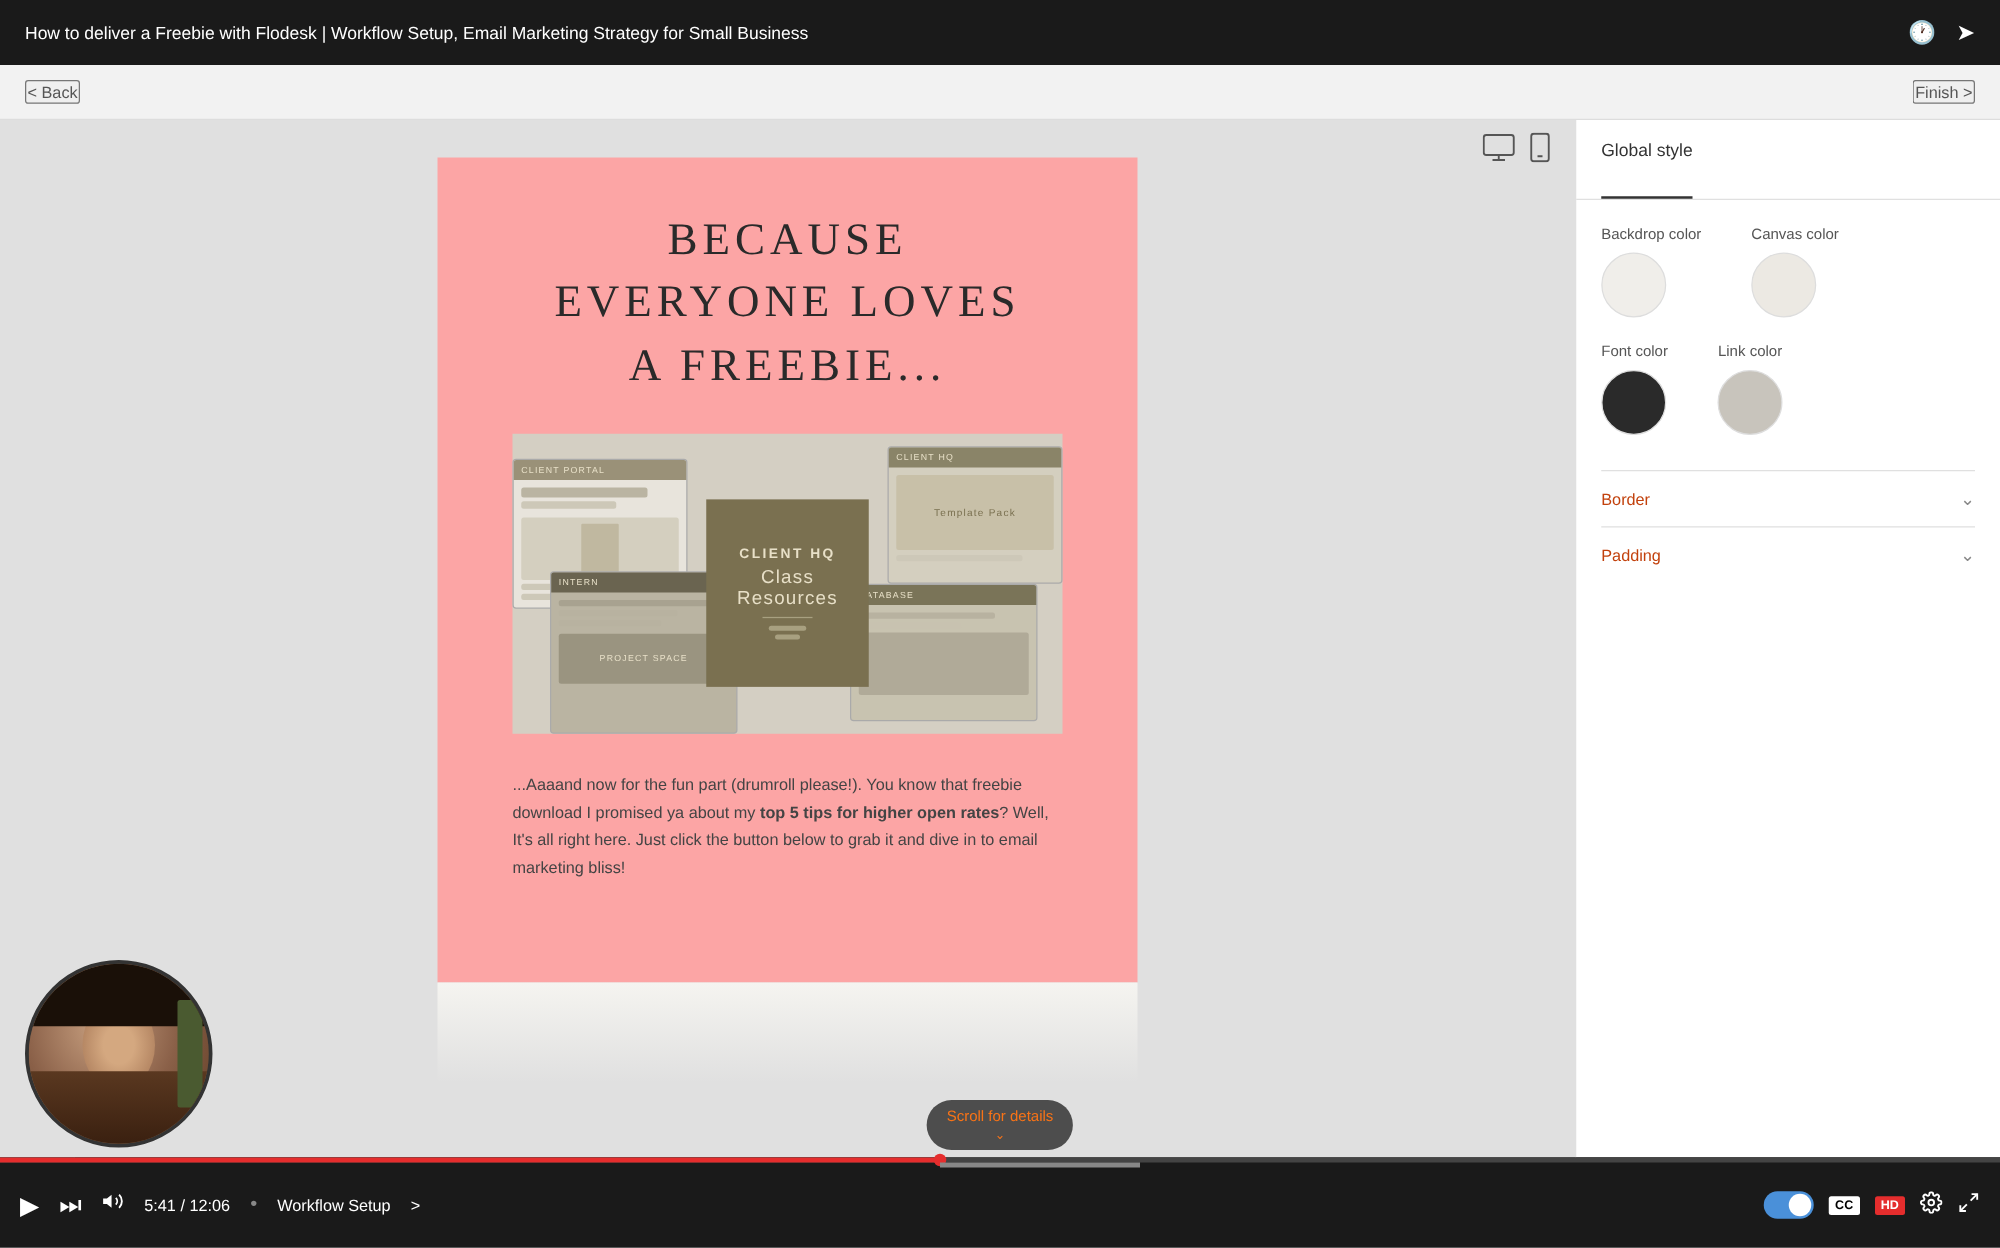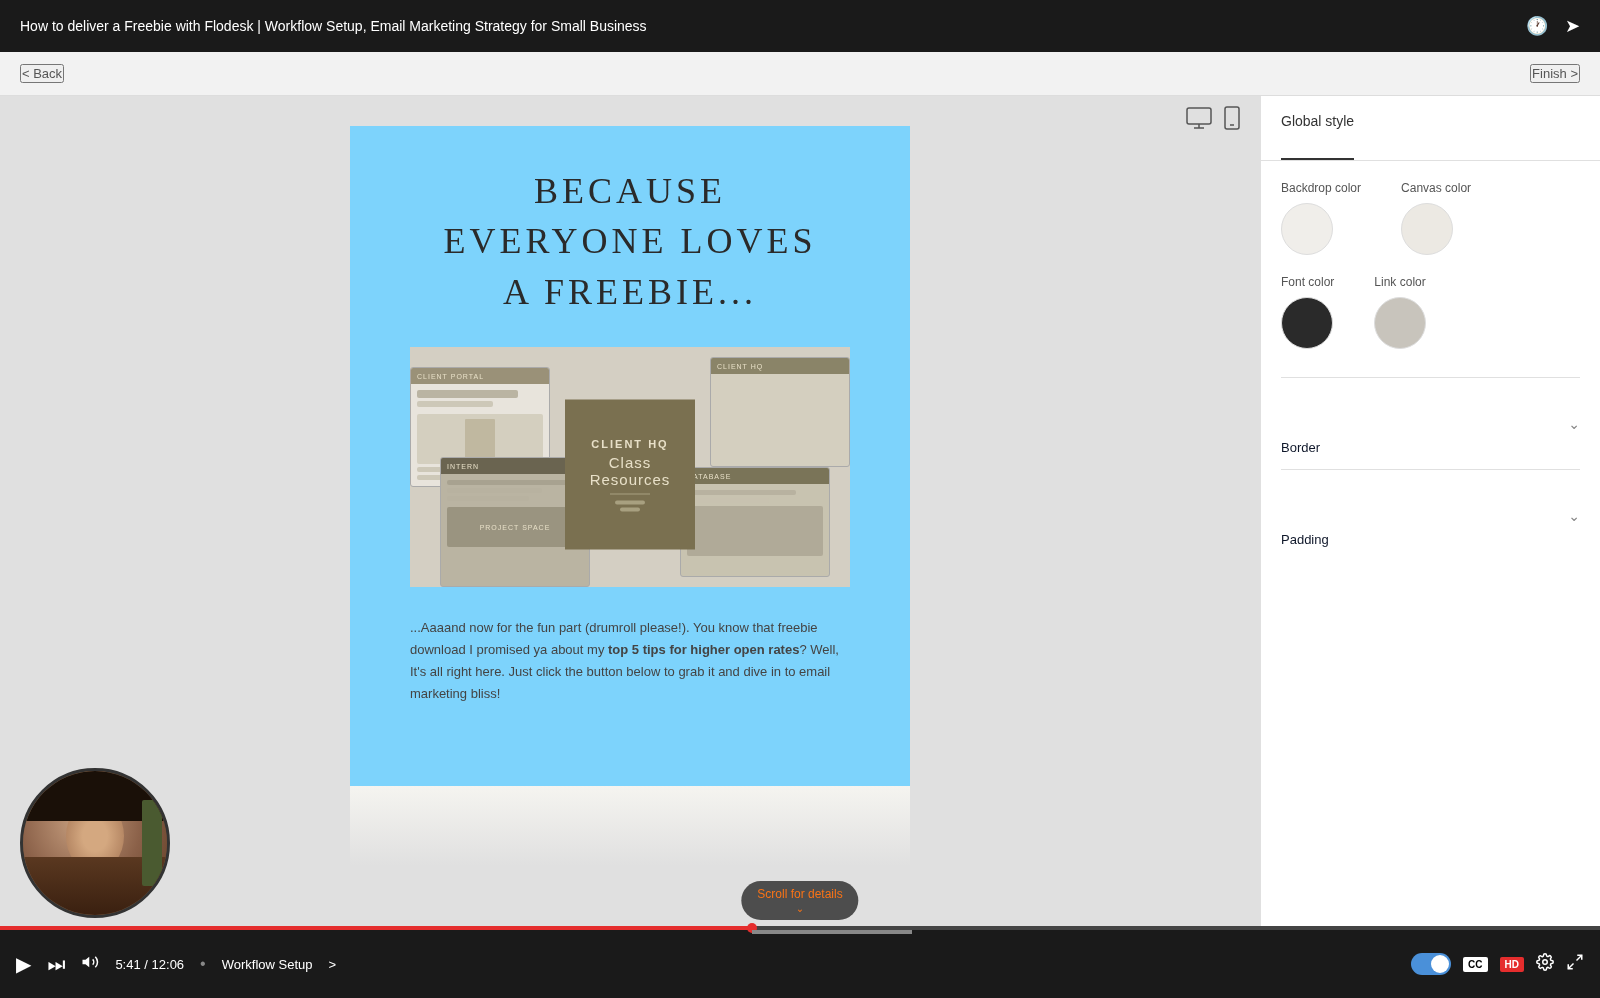--- a/index.html
+++ b/index.html
@@ -40,21 +40,21 @@
 
     
     #device-icons {
       position: absolute; top: 10px; right: 20px;
       display: flex; gap: 12px; align-items: center;
     }
     #device-icons span { font-size: 22px; color: #555; cursor: pointer; }
 
     
     #email-card {
-      width: 560px; background: #7dd3fc; padding: 40px 60px;
+      width: 560px; background: #fca5a5; padding: 40px 60px;
       min-height: 660px;
     }
 
     .email-headline {
       font-family: Georgia, serif; font-size: 36px; letter-spacing: 4px;
       text-align: center; color: #2a2a2a; line-height: 1.4; margin-bottom: 30px;
       text-transform: uppercase;
     }
 
     
@@ -127,21 +127,21 @@
     .color-swatch.light-gray { background: #f0eeea; }
     .color-swatch.canvas { background: #ece9e3; }
     .color-swatch.dark { background: #2a2a2a; }
     .color-swatch.link-gray { background: #c8c4bc; }
 
     .accordion-item {
       border-top: 1px solid #e0e0e0; padding: 14px 0;
       display: flex; align-items: center; justify-content: space-between;
       cursor: pointer;
     }
-    .accordion-label { font-size: 13px; color: #0f172a; margin-top: 48px; }
+    .accordion-label { font-size: 13px; color: #c2410c; }
     .accordion-arrow { font-size: 14px; color: #888; }
 
     
     #sidebar-bottom {
       padding: 12px 20px; border-top: 1px solid #e0e0e0;
       display: flex; align-items: center; justify-content: space-between;
     }
     .undo-redo { display: flex; gap: 16px; align-items: center; }
     .undo-redo button {
       background: none; border: none; cursor: pointer;
@@ -311,20 +311,26 @@
             </div>
             <div style="height:5px; background:#cdc8b8; border-radius:2px; width:70%;"></div>
             <div style="height:5px; background:#cdc8b8; border-radius:2px; width:50%;"></div>
           </div>
         </div>
 
         <div class="collage-img img2">
           <div class="img-card-header" style="background:#8a8468;">
               <span>CLIENT HQ</span>
             </div>
+          <div style="padding:6px;">
+            <div style="height:60px; background:#c8c0a8; border-radius:2px; display:flex; align-items:center; justify-content:center;">
+              <div style="font-size:8px; color:#7a7050; text-align:center; letter-spacing:1px;">Template Pack</div>
+            </div>
+            <div style="height:5px; background:#cdc8b8; border-radius:2px; width:80%; margin-top:4px;"></div>
+          </div>
         </div>
 
         <div class="collage-img img3">
           <div class="img-card-header" style="background:#6a6450;">
               <span>INTERN</span>
             </div>
           <div style="padding:6px;">
             <div style="height:5px; background:#a8a290; border-radius:2px; width:90%; margin-bottom:3px;"></div>
             <div style="height:5px; background:#b8b2a0; border-radius:2px; width:70%; margin-bottom:3px;"></div>
             <div style="height:5px; background:#b8b2a0; border-radius:2px; width:60%; margin-bottom:6px;"></div>

